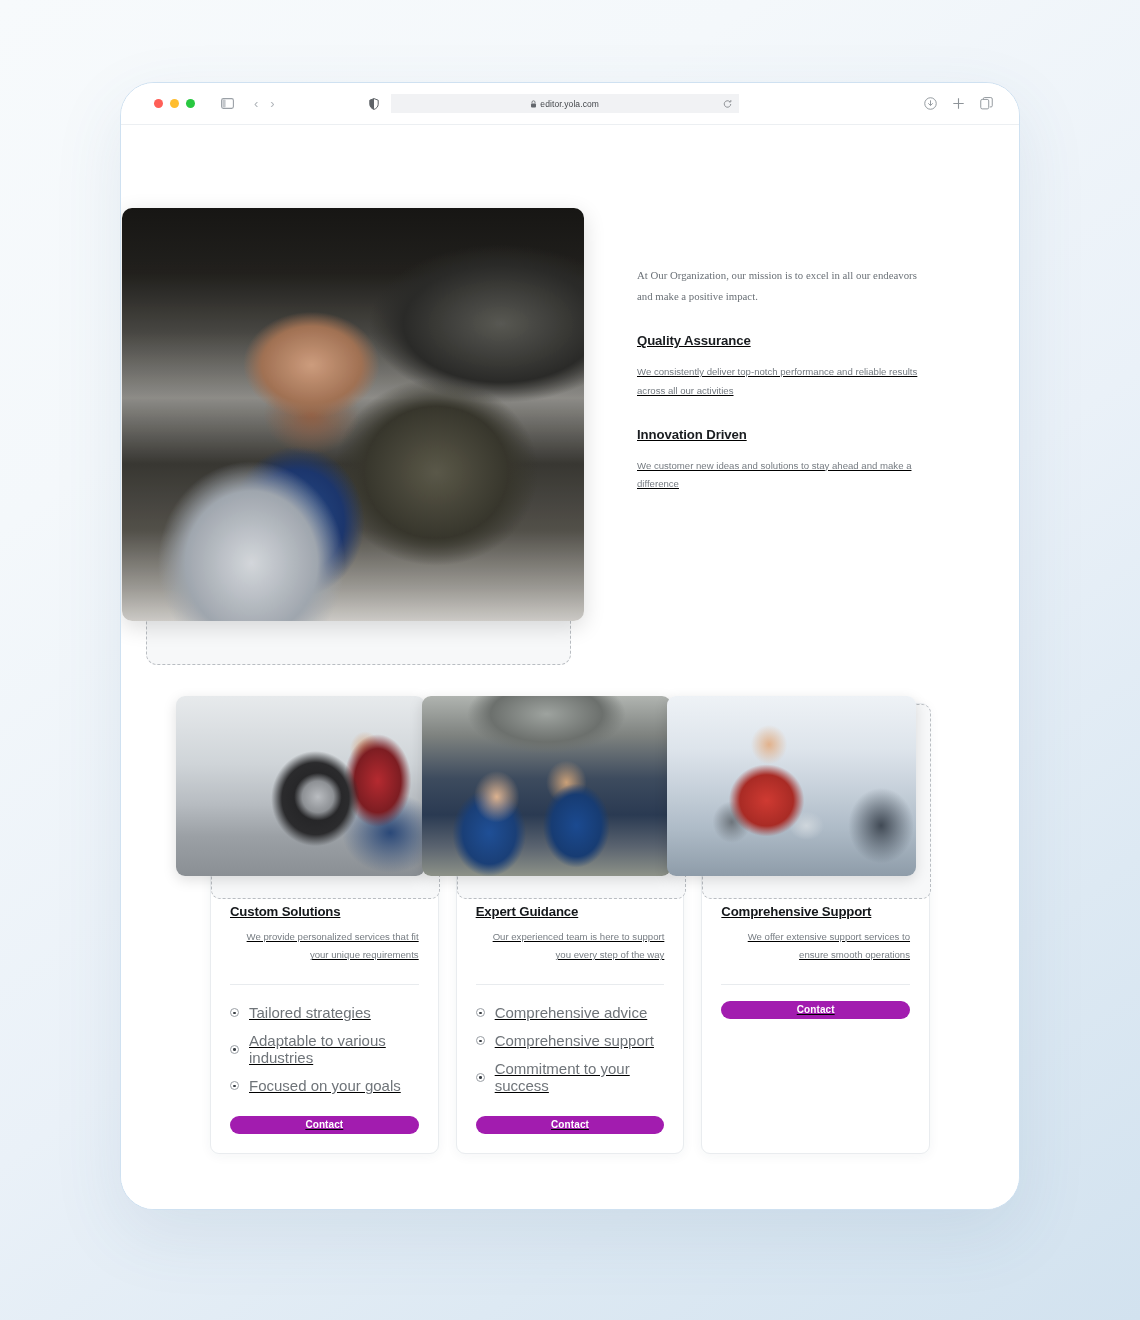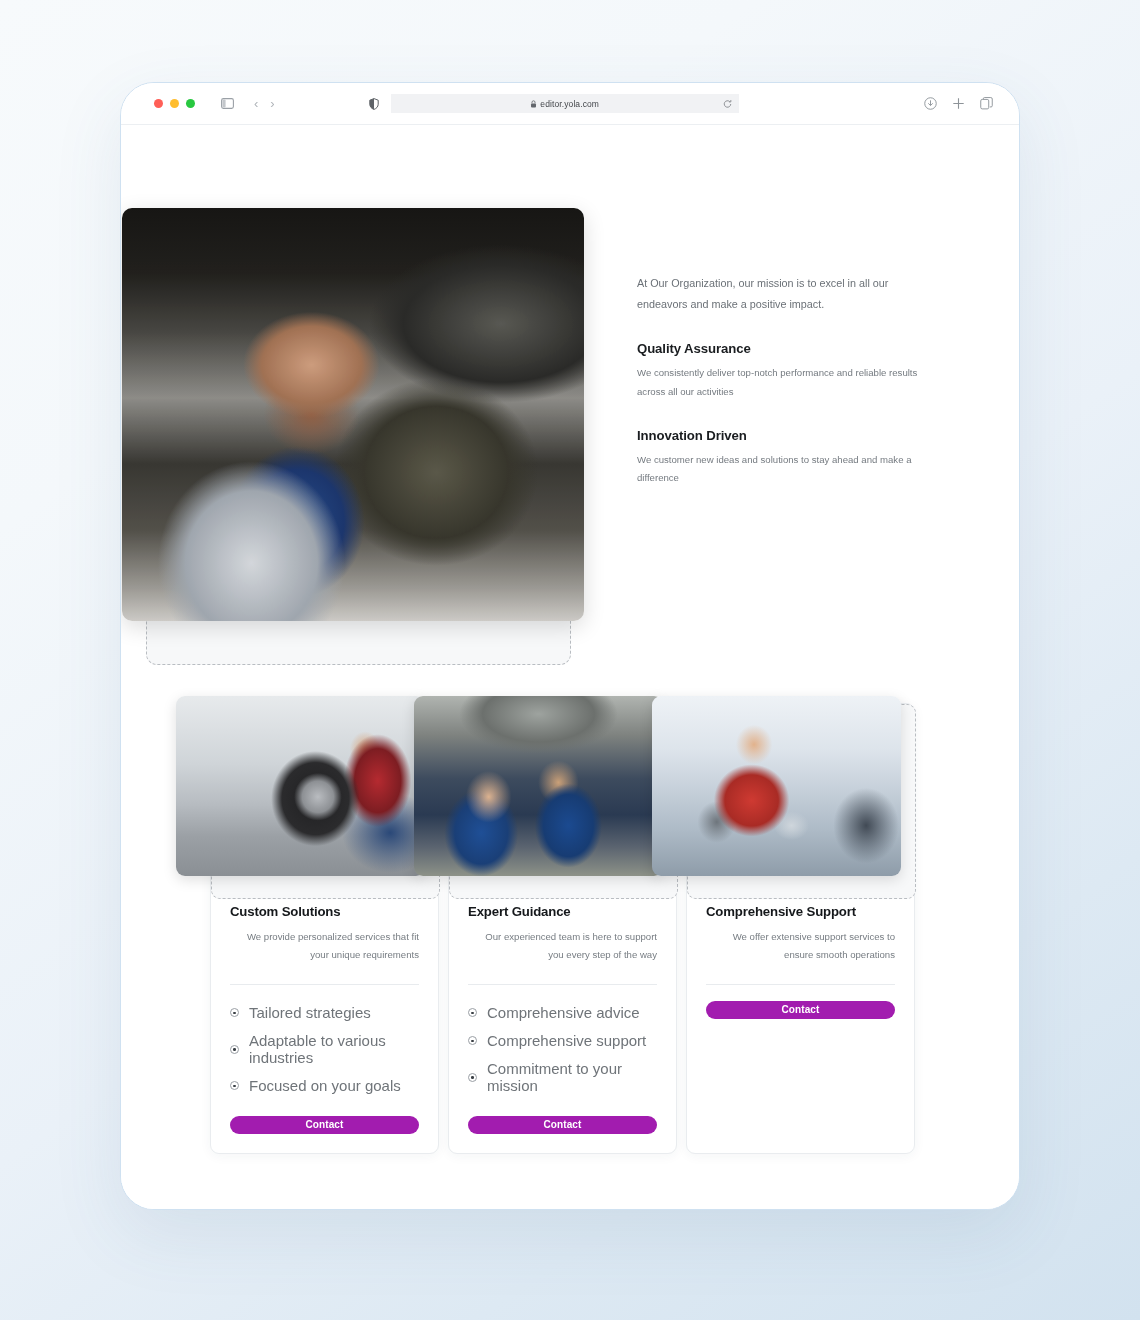--- a/index.html
+++ b/index.html
@@ -103,39 +103,40 @@
     position: absolute;
     left: 516px; top: 130px;
     width: 290px;
   }
   .hero-title {
     font-size: 25px; line-height: 1.21;
     font-weight: 700; color: #1a1d20;
     letter-spacing: -.3px;
   }
   .hero-sub {
-    margin-top: 18px;
+    margin-top: 10px;
     font-size: 10.8px; line-height: 1.95;
     color: #6b7177;
-  }
-  .feat { margin-top: 26px; }
+    font-family: Liberation Serif, serif;
+  }
+  .feat { margin-top: 26px; text-decoration: underline; }
   .feat-title {
     font-size: 13.2px; font-weight: 700; color: #1a1d20; letter-spacing: -.1px;
   }
   .feat-body {
-    margin-top: 8px;
+    margin-top: 15px;
     font-size: 9.6px; line-height: 1.95; color: #757b81;
   }
 
   
   .cards {
     position: absolute;
     left: 89px; top: 578px;
     width: 720px;
-    display: flex; gap: 9px;
+    display: flex; gap: 17px; text-decoration: underline;
   }
   .card {
     position: relative;
     width: 229px;
     background: #fff;
     border: 1px solid #e9ecef;
     border-radius: 9px;
     box-shadow: 0 2px 12px rgba(35,55,80,.05);
     padding-top: 200px;
     padding-bottom: 19px;
@@ -371,21 +372,21 @@
             <li>
                 <span class="bullet-dot"></span>
                 <span>Comprehensive advice</span>
               </li>
             <li>
                 <span class="bullet-dot"></span>
                 <span>Comprehensive support</span>
               </li>
             <li>
                 <span class="bullet-dot"></span>
-                <span>Commitment to your mission</span>
+                <span>Commitment to your success</span>
               </li>
           </ul>
           <button class="contact-btn">Contact</button>
         </div>
       </div>
 
       <div class="card">
         <div class="card-img-dashed">
           <div class="card-img">
             <div class="photo-detailer"></div>

